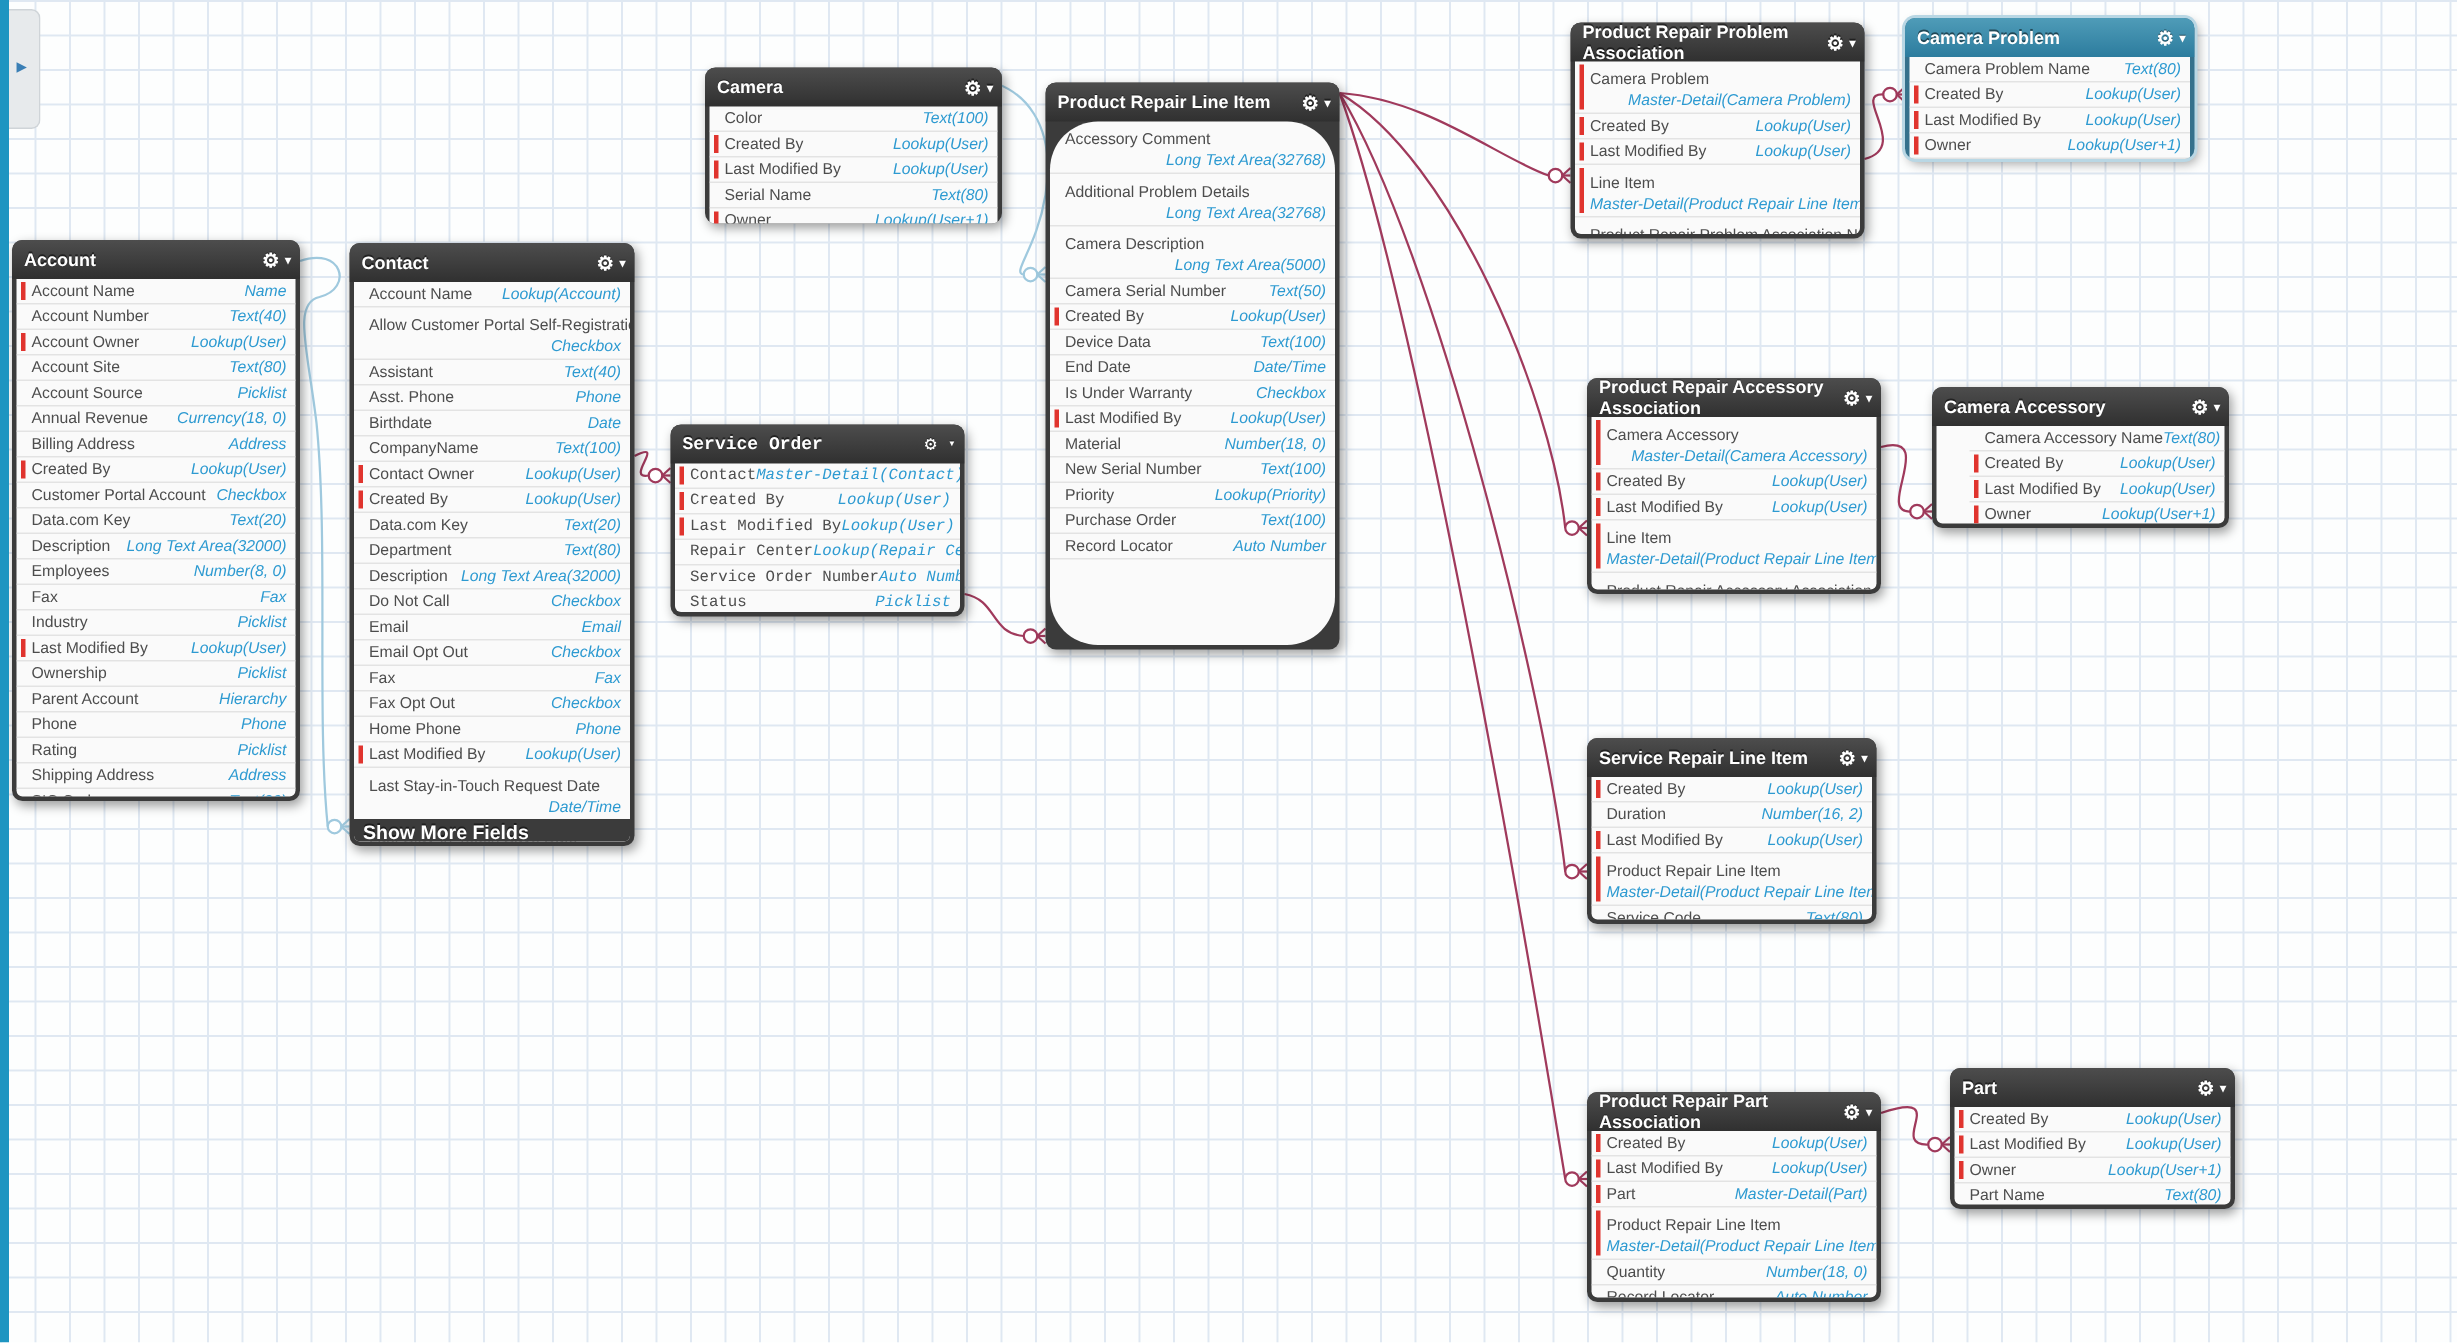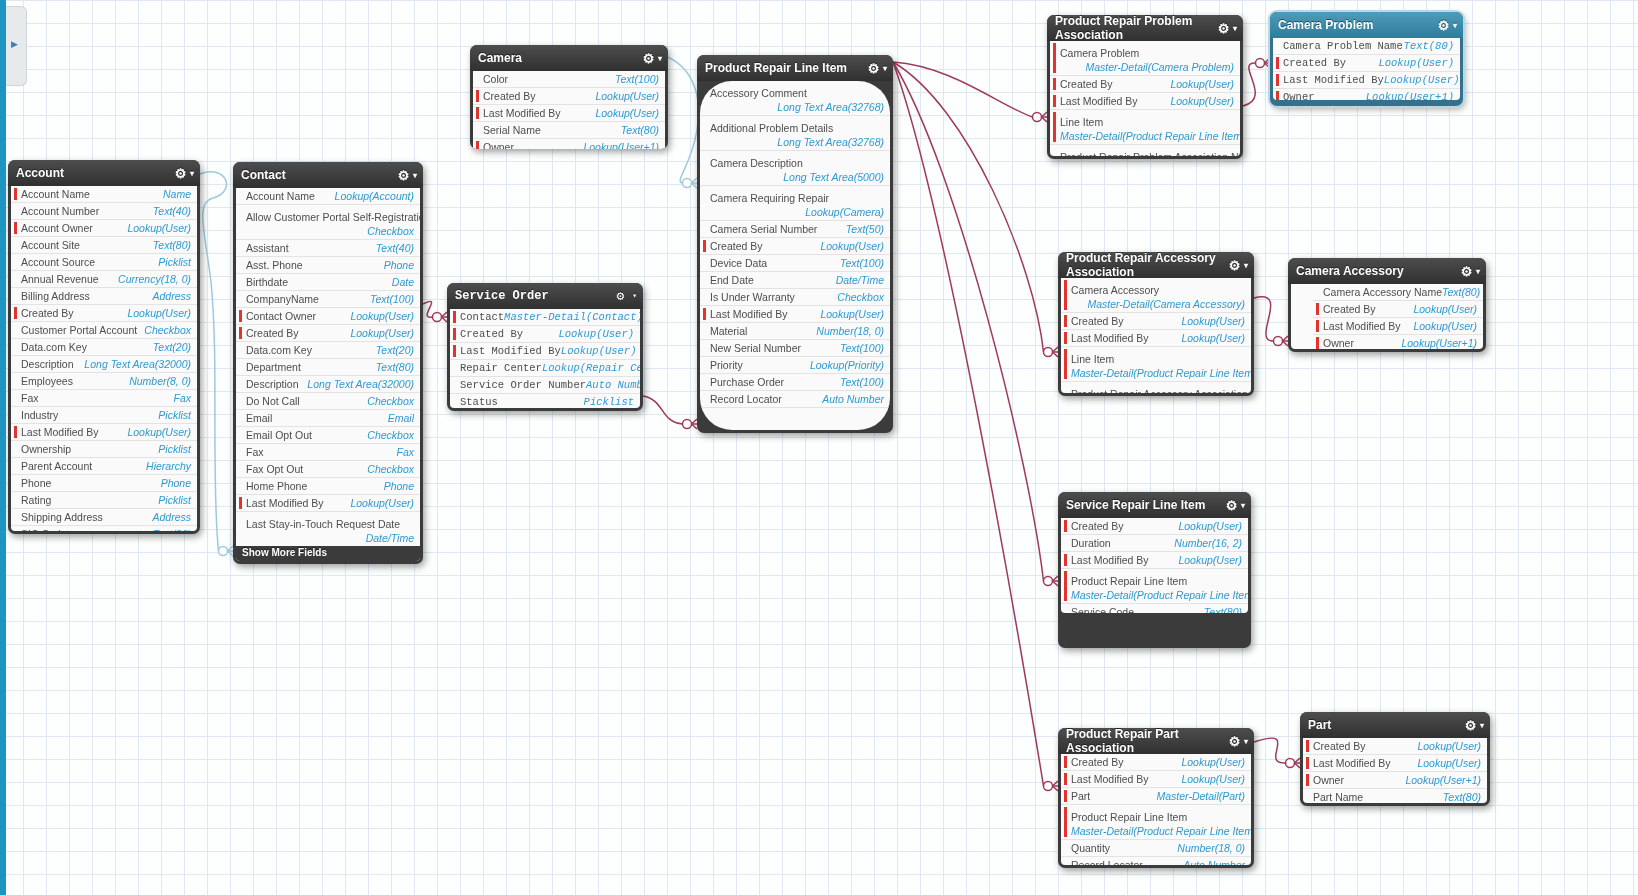--- a/index.html
+++ b/index.html
@@ -48,21 +48,21 @@
   }
   .frow.two { display:block; padding-top:2px; padding-bottom:2px; }
   .frow .flabel { font-size:10.5px; color:#4d4d4d; }
   .frow .ftype  { font-size:10.5px; color:#2d9ad1; font-style:italic; text-align:right; }
   .frow.two .ftype { display:block; }
   .frow .reqbar {
     position:absolute; left:3px; top:2px; bottom:2px; width:3px; background:#e0342e;
   }
   .sb-footer {
     position:absolute; left:0; right:0; bottom:0; height:15px;
-    background:#3b3b3b; color:#fff; font-size:10px; font-weight:bold;
+    background:#3b3b3b; color:#fff; font-size:13px; font-weight:bold;
     padding:1px 0 0 6px; cursor:pointer; text-shadow:0 -1px 0 rgba(0,0,0,.5);
   }
 </style>
 </head>
 <body>
 
 <div id="canvas">
   <svg id="wires" width="1638" height="895">
       <g>
         <path d="M 200,174 C 228,164 236,192 213,198 C 195,202 205,232 211,282 C 219,362 211,478 218.5,551" fill="none" stroke="#9fc9de" stroke-width="1.5"></path>
@@ -390,21 +390,20 @@
       </div>
       <div class="sb-table" style="left: 697px; top: 55px; width: 196px; height: 378px;">
         <div class="sb-header">
           <span>Product Repair Line Item</span>
           <span class="sb-gear"><span>⚙</span> <span class="caret">▾</span></span>
         </div>
         <div class="sb-body" style="height: 349px; border-radius: 32px;">
           <div class="frow two"><span class="flabel">Accessory Comment</span><span class="ftype">Long Text Area(32768)</span></div>
           <div class="frow two"><span class="flabel">Additional Problem Details</span><span class="ftype">Long Text Area(32768)</span></div>
           <div class="frow two"><span class="flabel">Camera Description</span><span class="ftype">Long Text Area(5000)</span></div>
-          <div class="frow two"><span class="flabel">Camera Requiring Repair</span><span class="ftype">Lookup(Camera)</span></div>
           <div class="frow">
             <span class="flabel">Camera Serial Number</span>
             <span class="ftype">Text(50)</span>
           </div>
           <div class="frow">
             <span class="reqbar"></span>
             <span class="flabel">Created By</span>
             <span class="ftype">Lookup(User)</span>
           </div>
           <div class="frow">
@@ -465,21 +464,21 @@
           </div>
           <div class="frow two"><span class="reqbar"></span><span class="flabel">Line Item</span><span class="ftype">Master-Detail(Product Repair Line Item</span></div>
           <div class="frow two"><span class="flabel">Product Repair Problem Association Na</span></div>
         </div>
       </div>
       <div class="sb-table selected" style="left: 1270px; top: 12px; width: 193px; height: 94px;">
         <div class="sb-header">
           <span>Camera Problem</span>
           <span class="sb-gear"><span>⚙</span> <span class="caret">▾</span></span>
         </div>
-        <div class="sb-body" style="height: 62px; font-family: Liberation Mono, monospace;">
+        <div class="sb-body" style="height: 76px;">
           <div class="frow">
             <span class="flabel">Camera Problem Name</span>
             <span class="ftype">Text(80)</span>
           </div>
           <div class="frow">
             <span class="reqbar"></span>
             <span class="flabel">Created By</span>
             <span class="ftype">Lookup(User)</span>
           </div>
           <div class="frow">
@@ -535,21 +534,21 @@
             <span class="flabel">Last Modified By</span>
             <span class="ftype">Lookup(User)</span>
           </div>
           <div class="frow">
             <span class="reqbar"></span>
             <span class="flabel">Owner</span>
             <span class="ftype">Lookup(User+1)</span>
           </div>
         </div>
       </div>
-      <div class="sb-table" style="left: 1058px; top: 492px; width: 193px; height: 156px;">
+      <div class="sb-table" style="left: 1058px; top: 492px; width: 193px; height: 124px;">
         <div class="sb-header">
           <span>Service Repair Line Item</span>
           <span class="sb-gear"><span>⚙</span> <span class="caret">▾</span></span>
         </div>
         <div class="sb-body" style="height: 95px;">
           <div class="frow">
             <span class="reqbar"></span>
             <span class="flabel">Created By</span>
             <span class="ftype">Lookup(User)</span>
           </div>

